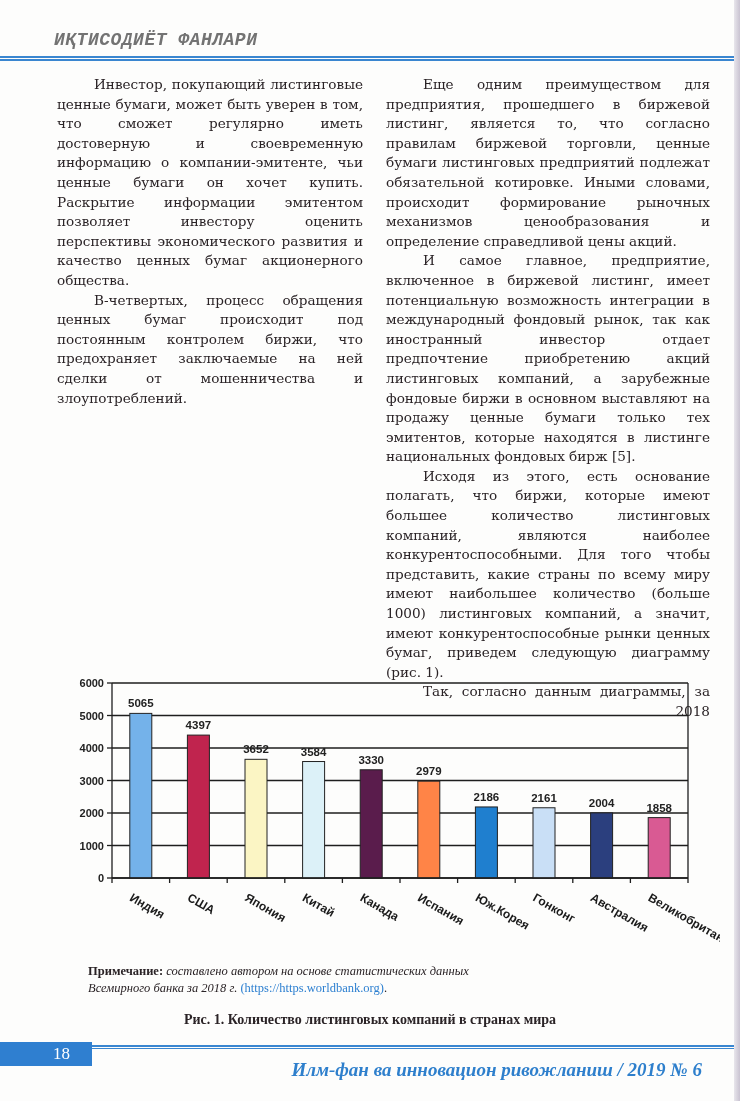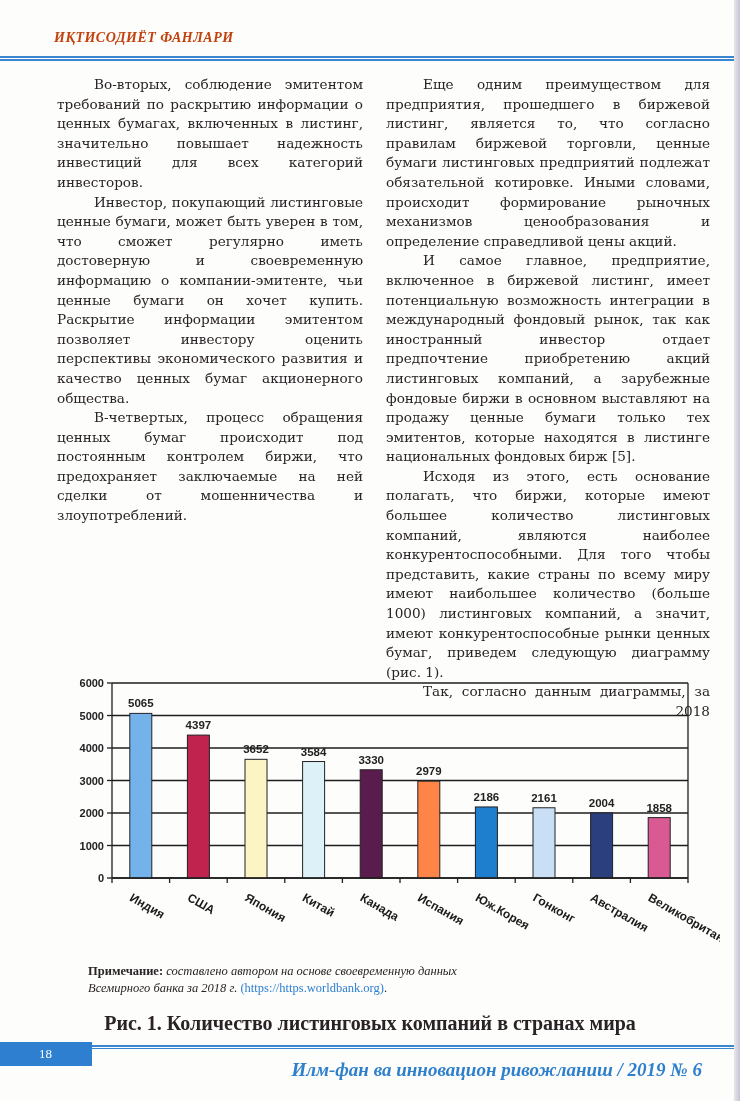--- a/index.html
+++ b/index.html
@@ -1,57 +1,56 @@
 <!DOCTYPE html>
 <html><head>
 <meta charset="utf-8">
 <style>
   html, body { margin:0; padding:0; }
   body { width:740px; height:1101px; background:#fdfdfc; position:relative; overflow:hidden;
          font-family:"DejaVu Serif", "Liberation Serif", serif; color:#2a2326; }
   .right-edge { position:absolute; right:0; top:0; width:6px; height:1101px;
                 background:linear-gradient(90deg,#e8e6ec,#c9c3d1); }
-  .header-title { position:absolute; left:54px; top:30px; font-family:Liberation Serif, serif;
-                  font-style:italic; font-weight:bold; font-size:14px; color:#c2410c; letter-spacing:0.5px; }
+  .header-title { position:absolute; left:54px; top:30px; font-family:Liberation Mono, monospace;
+                  font-style:italic; font-weight:bold; font-size:18px; color:#737373; letter-spacing:0.5px; }
   .rule-top { position:absolute; left:0; top:56px; width:734px; height:5px;
               border-top:2px solid #3a86d0; border-bottom:2px solid #3a86d0; box-sizing:border-box; }
   .col { position:absolute; top:75px; font-size:13.6px; line-height:19.6px; text-align:justify; hyphens:manual; }
   .col-left { left:57px; width:306px; }
   .col-right { left:386px; width:324px; }
   .col p { margin:0; }
   .col p.ind { text-indent:37px; }
   .col p.end { text-align-last:right; }
   .chart { position:absolute; left:60px; top:670px; width:660px; height:290px; }
   .note { position:absolute; left:88px; top:963px; font-size:12.5px; line-height:17px; font-family:"Liberation Serif", serif; }
   .note b { font-weight:bold; }
   .note i { font-style:italic; }
   .note .link { color:#2c7fd0; }
   .caption { position:absolute; left:0; width:740px; top:1012px; text-align:center;
-             font-family:"Liberation Serif", serif; font-weight:bold; font-size:20px; }
+             font-family:"Liberation Serif", serif; font-weight:bold; font-size:14px; }
   .page-num-box { position:absolute; left:0; top:1042px; width:92px; height:24px; background:#2f7fd0;
-                  color:#fff; font-family:"Liberation Serif", serif; font-size:13px; line-height:24px;
-                  text-align:right; padding-right:40px; box-sizing:border-box; }
+                  color:#fff; font-family:"Liberation Serif", serif; font-size:17px; line-height:24px;
+                  text-align:right; padding-right:22px; box-sizing:border-box; }
   .rule-bottom { position:absolute; left:92px; top:1045px; width:642px; height:4px;
                  border-top:2px solid #3a86d0; border-bottom:1px solid #3a86d0; box-sizing:border-box; }
   .footer-title { position:absolute; right:38px; top:1059px; font-family:"Liberation Serif", serif;
                   font-style:italic; font-weight:bold; font-size:19px; color:#2e7fcc; }
   .axis-text { font-family:"Liberation Sans", sans-serif; font-weight:bold; font-size:11px; fill:#222; }
   .val-text { font-family:"Liberation Sans", sans-serif; font-weight:bold; font-size:11.5px; fill:#222; }
   .cat-text { font-family:"Liberation Sans", sans-serif; font-weight:bold; font-size:12px; fill:#1a1a1a; }
 </style>
 </head>
 <body>
 
 <div class="right-edge"></div>
 
 <div class="header-title">ИҚТИСОДИЁТ ФАНЛАРИ</div>
 <div class="rule-top"></div>
 
 <div class="col col-left">
-  <p class="ind">Во-вторых, соблюдение эмитентом требований по раскрытию информации о ценных бумагах, включенных в листинг, значительно повышает надежность инвестиций для всех категорий инвесторов.</p>
   <p class="ind">Инвестор, покупающий листинговые ценные бумаги, может быть уверен в том, что сможет регулярно иметь достоверную и своевременную информацию о компании-эмитенте, чьи ценные бумаги он хочет купить. Раскрытие информации эмитентом позволяет инвестору оценить перспективы экономического развития и качество ценных бумаг акционерного общества.</p>
   <p class="ind">В-четвертых, процесс обращения ценных бумаг происходит под постоянным контролем биржи, что предохраняет заключаемые на ней сделки от мошенничества и злоупотреблений.</p>
 </div>
 
 <div class="col col-right">
   <p class="ind">Еще одним преимуществом для предприятия, прошедшего в биржевой листинг, является то, что согласно правилам биржевой торговли, ценные бумаги листинговых предприятий подлежат обязательной котировке. Иными словами, происходит формирование рыночных механизмов ценообразования и определение справедливой цены акций.</p>
   <p class="ind">И самое главное, предприятие, включенное в биржевой листинг, имеет потенциальную возможность интеграции в международный фондовый рынок, так как иностранный инвестор отдает предпочтение приобретению акций листинговых компаний, а зарубежные фондовые биржи в основном выставляют на продажу ценные бумаги только тех эмитентов, которые находятся в листинге национальных фондовых бирж [5].</p>
   <p class="ind">Исходя из этого, есть основание полагать, что биржи, которые имеют большее количество листинговых компаний, являются наиболее конкурентоспособными. Для того чтобы представить, какие страны по всему миру имеют наибольшее количество (больше 1000) листинговых компаний, а значит, имеют конкурентоспособные рынки ценных бумаг, приведем следующую диаграмму (рис. 1).</p>
   <p class="ind end">Так, согласно данным диаграммы, за 2018</p>
 </div>
@@ -120,21 +119,21 @@
       <text x="541.6" y="136.87" text-anchor="middle" class="val-text">2004</text>
       <text x="529.6" y="230" text-anchor="start" class="cat-text" transform="rotate(30 529.6 230)">Австралия</text>
       <rect x="588.2" y="147.615" width="22" height="60.38499999999999" fill="#d95a93" stroke="#222" stroke-width="1"></rect>
       <text x="599.2" y="141.615" text-anchor="middle" class="val-text">1858</text>
       <text x="587.2" y="230" text-anchor="start" class="cat-text" transform="rotate(30 587.2 230)">Великобритания</text>
       <line x1="52" x2="628" y1="208" y2="208" stroke="#1e1e1e" stroke-width="1.5"></line>
     </svg>
 </div>
 
 <div class="note">
-  <b>Примечание:</b><i> составлено автором на основе своевременную данных</i><br>
+  <b>Примечание:</b><i> составлено автором на основе статистических данных</i><br>
   <i>Всемирного банка за 2018 г. </i><span class="link">(https://https.worldbank.org)</span><span>.</span>
 </div>
 
 <div class="caption">Рис. 1. Количество листинговых компаний в странах мира</div>
 
 <div class="page-num-box">18</div>
 <div class="rule-bottom"></div>
 <div class="footer-title">Илм-фан ва инновацион ривожланиш / 2019 № 6</div>
 
 </body></html>

